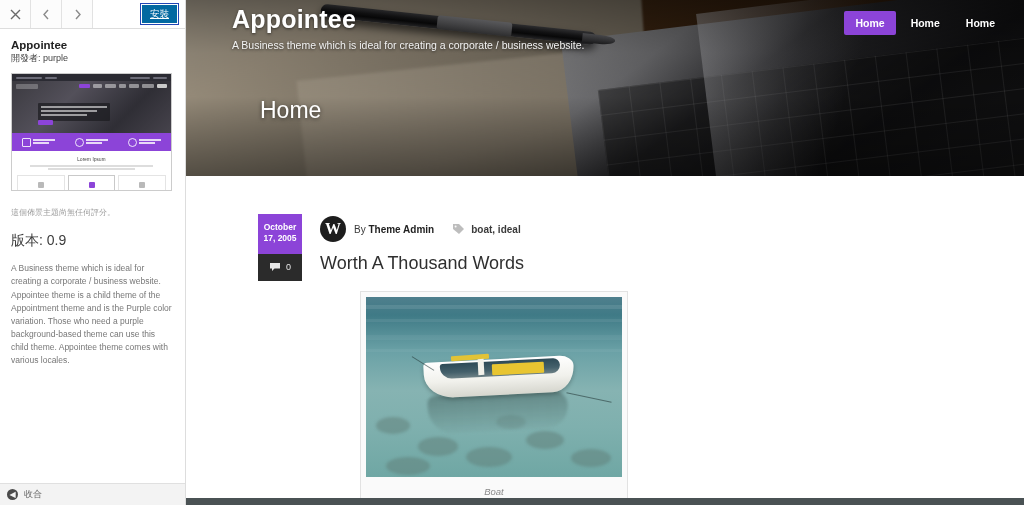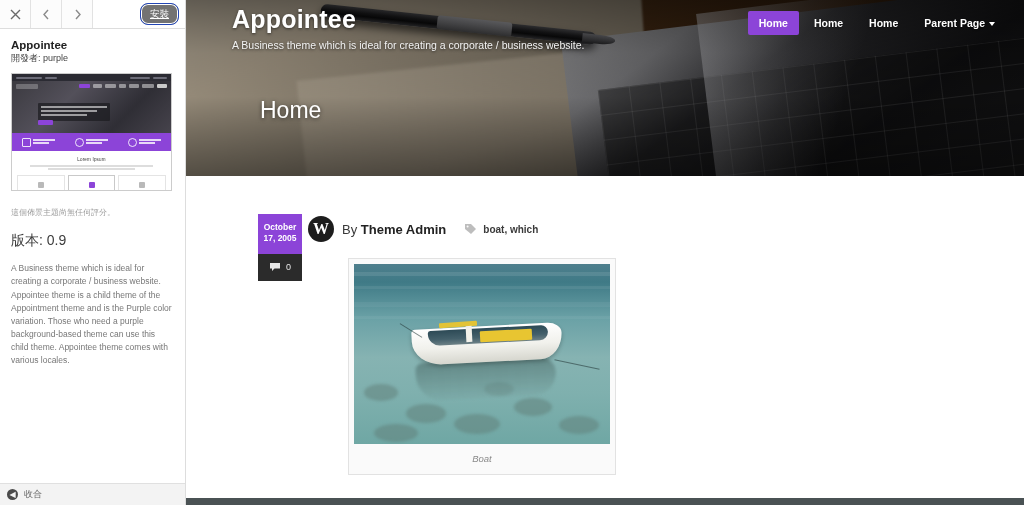--- a/index.html
+++ b/index.html
@@ -45,26 +45,26 @@
     font-size: 13px;
     cursor: pointer;
     background: #fcfcfc;
     user-select: none;
   }
   .tb-btn svg { display: block; }
   .tb-spacer { flex: 1; }
   #install-btn {
     align-self: center;
     margin-right: 6px;
-    background: #737373;
+    background: #0369a1;
     color: #fff;
     font-size: 9.5px;
     line-height: 1;
     padding: 5px 9px 6px;
-    border-radius: 8px;
+    border-radius: 0;
     border: 1px solid #2346b5;
     box-shadow: 0 0 0 1px #fff inset;
     cursor: pointer;
     white-space: nowrap;
     text-decoration: underline;
   }
   #panel-body {
     padding: 9px 11px 0 11px;
   }
   #panel-theme-name {
@@ -380,21 +380,21 @@
     position: relative;
   }
   #post {
     display: flex;
     align-items: flex-start;
     padding-left: 72px;
   }
   #post-meta-col {
     width: 44px;
     flex: 0 0 44px;
-    margin-right: 6px;
+    margin-right: 18px;
   }
   #post-date {
     background: #8c44d8;
     color: #fff;
     text-align: center;
     font-size: 8.5px;
     font-weight: bold;
     line-height: 1.35;
     padding: 8px 3px 9px;
   }
@@ -424,21 +424,21 @@
     color: #fff;
     display: flex;
     align-items: center;
     justify-content: center;
     font-family: "Liberation Serif", serif;
     font-size: 16px;
     font-weight: bold;
     flex: 0 0 26px;
   }
   .byline-text {
-    font-size: 13px;
+    font-size: 10px;
     color: #3a3a3a;
   }
   .byline-text b { color: #222; }
   #tag-group {
     display: flex;
     align-items: center;
     gap: 6px;
     margin-left: 10px;
   }
   #tag-list {
@@ -679,23 +679,20 @@
         <nav id="main-nav">
           <div class="nav-item active">
             <span>Home</span>
           </div>
           <div class="nav-item">
             <span>Home</span>
           </div>
           <div class="nav-item">
             <span>Home</span>
           </div>
-          <div class="nav-item">
-            <span>Parent Page</span><span class="caret"></span>
-          </div>
         </nav>
       </div>
 
       <div id="page-title-wrap">
         <h2 id="page-title">Home</h2>
       </div>
     </div>
 
     <div id="content">
       <article id="post">
@@ -718,24 +715,25 @@
             <div id="avatar">W</div>
             <div class="byline-text">
               <span>By</span>
               <b>Theme Admin</b>
             </div>
             <div id="tag-group">
               <svg width="13" height="12" viewBox="0 0 13 12" aria-hidden="true">
                 <path d="M1 1 H7 L12 6 L7 11 L1 6 Z" fill="#bdbdbd"></path>
                 <circle cx="3.6" cy="3.6" r="1" fill="#fafafa"></circle>
               </svg>
-              <span id="tag-list">boat,  which</span>
+              <span id="tag-list">boat,  ideal</span>
             </div>
           </div>
 
+          <h2 id="post-title">Worth A Thousand Words</h2>
 
           <figure id="figure">
             <div id="boat-image">
               <div class="w-band" style="top:8px;height:4px"></div>
               <div class="w-band" style="top:22px;height:3px;opacity:.7"></div>
               <div class="w-band" style="top:38px;height:5px;opacity:.5"></div>
               <div class="w-band" style="top:52px;height:3px;opacity:.45"></div>
               <div class="rock" style="left:10px;top:120px;width:34px;height:17px"></div>
               <div class="rock" style="left:52px;top:140px;width:40px;height:19px"></div>
               <div class="rock" style="left:100px;top:150px;width:46px;height:20px"></div>

